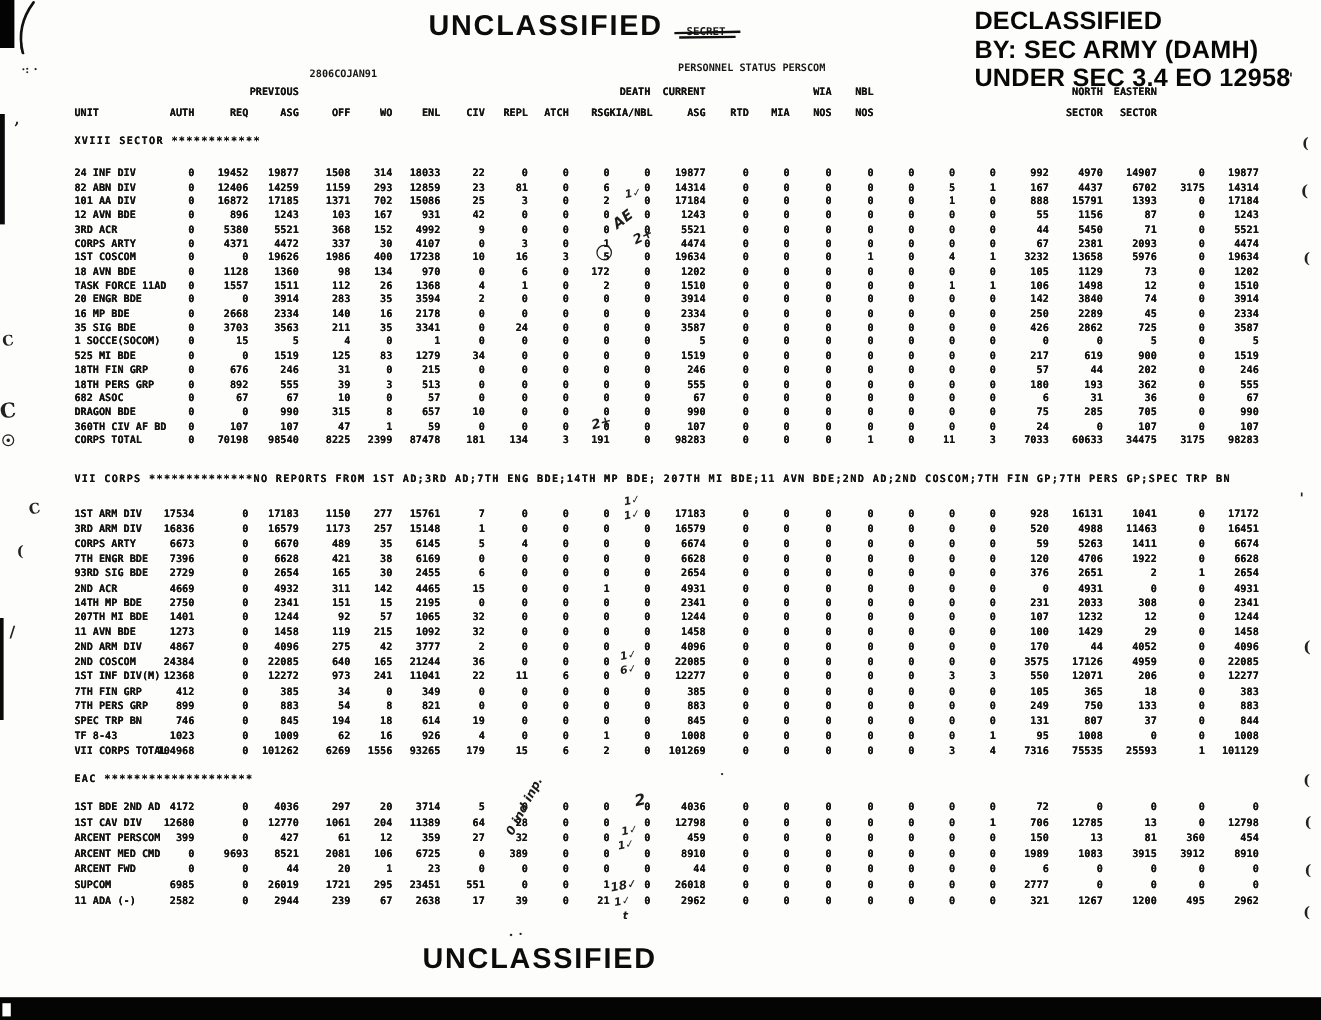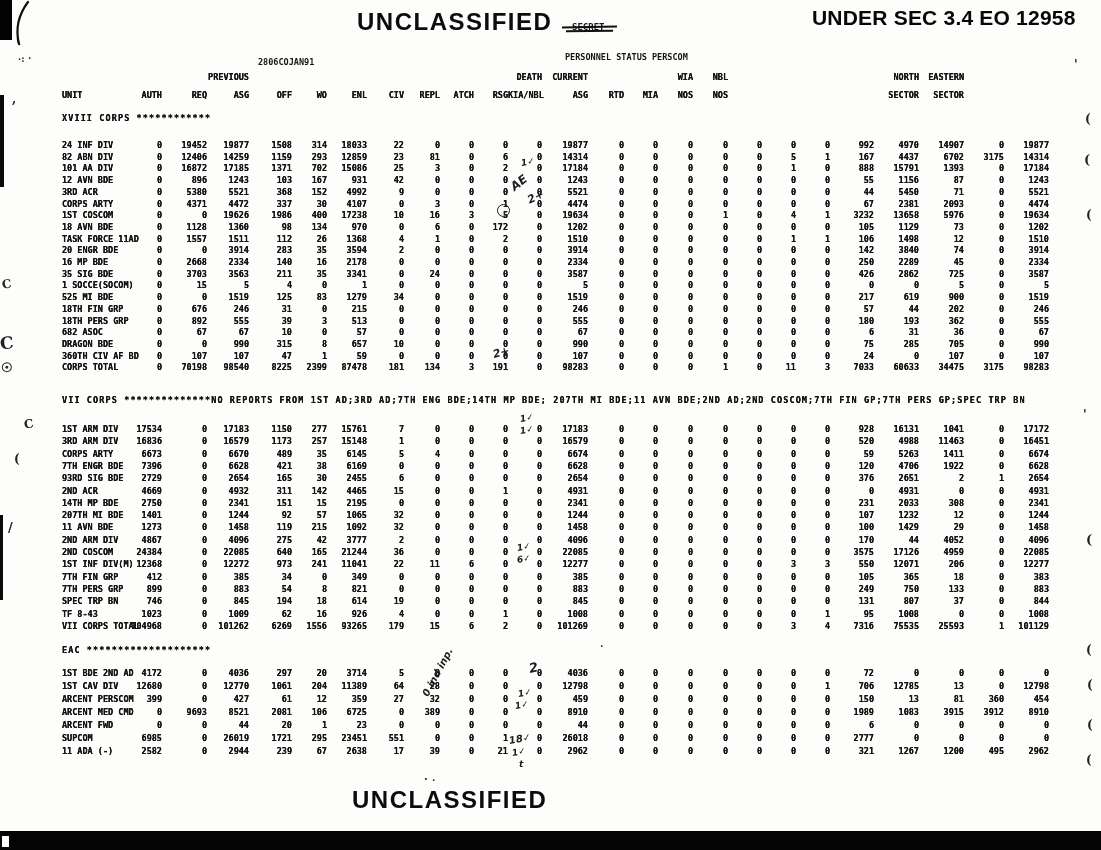--- a/index.html
+++ b/index.html
@@ -62,30 +62,32 @@
   <div class="class-top">UNCLASSIFIED</div>
   <div class="class-bottom">UNCLASSIFIED</div>
 
   <div class="secret">
     <span>SECRET</span>
     <div class="strike"></div>
     <div class="strike2"></div>
   </div>
 
   <div class="stamp">
+    <div>DECLASSIFIED</div>
+    <div>BY: SEC ARMY (DAMH)</div>
     <div>UNDER SEC 3.4 EO 12958</div>
   </div>
 
   <div class="report-title">PERSONNEL STATUS PERSCOM</div>
   <div class="dtg">2806COJAN91</div>
 
   <div id="table">
       <div class="row" style="top: 72px;"><span class="cell unit" style="width: 60px;"></span><span class="cell" style="width: 40px;"></span><span class="cell" style="width: 45px;"></span><span class="cell" style="width: 42px;">PREVIOUS</span><span class="cell" style="width: 43px;"></span><span class="cell" style="width: 35px;"></span><span class="cell" style="width: 40px;"></span><span class="cell" style="width: 37px;"></span><span class="cell" style="width: 36px;"></span><span class="cell" style="width: 34px;"></span><span class="cell" style="width: 34px;"></span><span class="cell" style="width: 34px;">DEATH</span><span class="cell" style="width: 46px;">CURRENT</span><span class="cell" style="width: 36px;"></span><span class="cell" style="width: 34px;"></span><span class="cell" style="width: 35px;">WIA</span><span class="cell" style="width: 35px;">NBL</span><span class="cell" style="width: 34px;"></span><span class="cell" style="width: 34px;"></span><span class="cell" style="width: 34px;"></span><span class="cell" style="width: 44px;"></span><span class="cell" style="width: 45px;">NORTH</span><span class="cell" style="width: 45px;">EASTERN</span><span class="cell" style="width: 40px;"></span><span class="cell" style="width: 45px;"></span></div>
       <div class="row" style="top: 90px;"><span class="cell unit" style="width: 60px;">UNIT</span><span class="cell" style="width: 40px;">AUTH</span><span class="cell" style="width: 45px;">REQ</span><span class="cell" style="width: 42px;">ASG</span><span class="cell" style="width: 43px;">OFF</span><span class="cell" style="width: 35px;">WO</span><span class="cell" style="width: 40px;">ENL</span><span class="cell" style="width: 37px;">CIV</span><span class="cell" style="width: 36px;">REPL</span><span class="cell" style="width: 34px;">ATCH</span><span class="cell" style="width: 34px;">RSG</span><span class="cell" style="width: 34px;">KIA/NBL</span><span class="cell" style="width: 46px;">ASG</span><span class="cell" style="width: 36px;">RTD</span><span class="cell" style="width: 34px;">MIA</span><span class="cell" style="width: 35px;">NOS</span><span class="cell" style="width: 35px;">NOS</span><span class="cell" style="width: 34px;"></span><span class="cell" style="width: 34px;"></span><span class="cell" style="width: 34px;"></span><span class="cell" style="width: 44px;"></span><span class="cell" style="width: 45px;">SECTOR</span><span class="cell" style="width: 45px;">SECTOR</span><span class="cell" style="width: 40px;"></span><span class="cell" style="width: 45px;"></span></div>
-      <div class="section-label" style="top: 113px;">XVIII CORPS ************</div>
+      <div class="section-label" style="top: 113px;">XVIII SECTOR ************</div>
       <div class="row" style="top: 140px;"><span class="cell unit" style="width: 60px;">24 INF DIV</span><span class="cell" style="width: 40px;">0</span><span class="cell" style="width: 45px;">19452</span><span class="cell" style="width: 42px;">19877</span><span class="cell" style="width: 43px;">1508</span><span class="cell" style="width: 35px;">314</span><span class="cell" style="width: 40px;">18033</span><span class="cell" style="width: 37px;">22</span><span class="cell" style="width: 36px;">0</span><span class="cell" style="width: 34px;">0</span><span class="cell" style="width: 34px;">0</span><span class="cell" style="width: 34px;">0</span><span class="cell" style="width: 46px;">19877</span><span class="cell" style="width: 36px;">0</span><span class="cell" style="width: 34px;">0</span><span class="cell" style="width: 35px;">0</span><span class="cell" style="width: 35px;">0</span><span class="cell" style="width: 34px;">0</span><span class="cell" style="width: 34px;">0</span><span class="cell" style="width: 34px;">0</span><span class="cell" style="width: 44px;">992</span><span class="cell" style="width: 45px;">4970</span><span class="cell" style="width: 45px;">14907</span><span class="cell" style="width: 40px;">0</span><span class="cell" style="width: 45px;">19877</span></div>
       <div class="row" style="top: 151.7px;"><span class="cell unit" style="width: 60px;">82 ABN DIV</span><span class="cell" style="width: 40px;">0</span><span class="cell" style="width: 45px;">12406</span><span class="cell" style="width: 42px;">14259</span><span class="cell" style="width: 43px;">1159</span><span class="cell" style="width: 35px;">293</span><span class="cell" style="width: 40px;">12859</span><span class="cell" style="width: 37px;">23</span><span class="cell" style="width: 36px;">81</span><span class="cell" style="width: 34px;">0</span><span class="cell" style="width: 34px;">6</span><span class="cell" style="width: 34px;">0</span><span class="cell" style="width: 46px;">14314</span><span class="cell" style="width: 36px;">0</span><span class="cell" style="width: 34px;">0</span><span class="cell" style="width: 35px;">0</span><span class="cell" style="width: 35px;">0</span><span class="cell" style="width: 34px;">0</span><span class="cell" style="width: 34px;">5</span><span class="cell" style="width: 34px;">1</span><span class="cell" style="width: 44px;">167</span><span class="cell" style="width: 45px;">4437</span><span class="cell" style="width: 45px;">6702</span><span class="cell" style="width: 40px;">3175</span><span class="cell" style="width: 45px;">14314</span></div>
       <div class="row" style="top: 163.4px;"><span class="cell unit" style="width: 60px;">101 AA DIV</span><span class="cell" style="width: 40px;">0</span><span class="cell" style="width: 45px;">16872</span><span class="cell" style="width: 42px;">17185</span><span class="cell" style="width: 43px;">1371</span><span class="cell" style="width: 35px;">702</span><span class="cell" style="width: 40px;">15086</span><span class="cell" style="width: 37px;">25</span><span class="cell" style="width: 36px;">3</span><span class="cell" style="width: 34px;">0</span><span class="cell" style="width: 34px;">2</span><span class="cell" style="width: 34px;">0</span><span class="cell" style="width: 46px;">17184</span><span class="cell" style="width: 36px;">0</span><span class="cell" style="width: 34px;">0</span><span class="cell" style="width: 35px;">0</span><span class="cell" style="width: 35px;">0</span><span class="cell" style="width: 34px;">0</span><span class="cell" style="width: 34px;">1</span><span class="cell" style="width: 34px;">0</span><span class="cell" style="width: 44px;">888</span><span class="cell" style="width: 45px;">15791</span><span class="cell" style="width: 45px;">1393</span><span class="cell" style="width: 40px;">0</span><span class="cell" style="width: 45px;">17184</span></div>
       <div class="row" style="top: 175.1px;"><span class="cell unit" style="width: 60px;">12 AVN BDE</span><span class="cell" style="width: 40px;">0</span><span class="cell" style="width: 45px;">896</span><span class="cell" style="width: 42px;">1243</span><span class="cell" style="width: 43px;">103</span><span class="cell" style="width: 35px;">167</span><span class="cell" style="width: 40px;">931</span><span class="cell" style="width: 37px;">42</span><span class="cell" style="width: 36px;">0</span><span class="cell" style="width: 34px;">0</span><span class="cell" style="width: 34px;">0</span><span class="cell" style="width: 34px;">0</span><span class="cell" style="width: 46px;">1243</span><span class="cell" style="width: 36px;">0</span><span class="cell" style="width: 34px;">0</span><span class="cell" style="width: 35px;">0</span><span class="cell" style="width: 35px;">0</span><span class="cell" style="width: 34px;">0</span><span class="cell" style="width: 34px;">0</span><span class="cell" style="width: 34px;">0</span><span class="cell" style="width: 44px;">55</span><span class="cell" style="width: 45px;">1156</span><span class="cell" style="width: 45px;">87</span><span class="cell" style="width: 40px;">0</span><span class="cell" style="width: 45px;">1243</span></div>
       <div class="row" style="top: 186.8px;"><span class="cell unit" style="width: 60px;">3RD ACR</span><span class="cell" style="width: 40px;">0</span><span class="cell" style="width: 45px;">5380</span><span class="cell" style="width: 42px;">5521</span><span class="cell" style="width: 43px;">368</span><span class="cell" style="width: 35px;">152</span><span class="cell" style="width: 40px;">4992</span><span class="cell" style="width: 37px;">9</span><span class="cell" style="width: 36px;">0</span><span class="cell" style="width: 34px;">0</span><span class="cell" style="width: 34px;">0</span><span class="cell" style="width: 34px;">0</span><span class="cell" style="width: 46px;">5521</span><span class="cell" style="width: 36px;">0</span><span class="cell" style="width: 34px;">0</span><span class="cell" style="width: 35px;">0</span><span class="cell" style="width: 35px;">0</span><span class="cell" style="width: 34px;">0</span><span class="cell" style="width: 34px;">0</span><span class="cell" style="width: 34px;">0</span><span class="cell" style="width: 44px;">44</span><span class="cell" style="width: 45px;">5450</span><span class="cell" style="width: 45px;">71</span><span class="cell" style="width: 40px;">0</span><span class="cell" style="width: 45px;">5521</span></div>
       <div class="row" style="top: 198.5px;"><span class="cell unit" style="width: 60px;">CORPS ARTY</span><span class="cell" style="width: 40px;">0</span><span class="cell" style="width: 45px;">4371</span><span class="cell" style="width: 42px;">4472</span><span class="cell" style="width: 43px;">337</span><span class="cell" style="width: 35px;">30</span><span class="cell" style="width: 40px;">4107</span><span class="cell" style="width: 37px;">0</span><span class="cell" style="width: 36px;">3</span><span class="cell" style="width: 34px;">0</span><span class="cell" style="width: 34px;">1</span><span class="cell" style="width: 34px;">0</span><span class="cell" style="width: 46px;">4474</span><span class="cell" style="width: 36px;">0</span><span class="cell" style="width: 34px;">0</span><span class="cell" style="width: 35px;">0</span><span class="cell" style="width: 35px;">0</span><span class="cell" style="width: 34px;">0</span><span class="cell" style="width: 34px;">0</span><span class="cell" style="width: 34px;">0</span><span class="cell" style="width: 44px;">67</span><span class="cell" style="width: 45px;">2381</span><span class="cell" style="width: 45px;">2093</span><span class="cell" style="width: 40px;">0</span><span class="cell" style="width: 45px;">4474</span></div>
       <div class="row" style="top: 210.2px;"><span class="cell unit" style="width: 60px;">1ST COSCOM</span><span class="cell" style="width: 40px;">0</span><span class="cell" style="width: 45px;">0</span><span class="cell" style="width: 42px;">19626</span><span class="cell" style="width: 43px;">1986</span><span class="cell" style="width: 35px;">400</span><span class="cell" style="width: 40px;">17238</span><span class="cell" style="width: 37px;">10</span><span class="cell" style="width: 36px;">16</span><span class="cell" style="width: 34px;">3</span><span class="cell" style="width: 34px;">5</span><span class="cell" style="width: 34px;">0</span><span class="cell" style="width: 46px;">19634</span><span class="cell" style="width: 36px;">0</span><span class="cell" style="width: 34px;">0</span><span class="cell" style="width: 35px;">0</span><span class="cell" style="width: 35px;">1</span><span class="cell" style="width: 34px;">0</span><span class="cell" style="width: 34px;">4</span><span class="cell" style="width: 34px;">1</span><span class="cell" style="width: 44px;">3232</span><span class="cell" style="width: 45px;">13658</span><span class="cell" style="width: 45px;">5976</span><span class="cell" style="width: 40px;">0</span><span class="cell" style="width: 45px;">19634</span></div>
       <div class="row" style="top: 221.9px;"><span class="cell unit" style="width: 60px;">18 AVN BDE</span><span class="cell" style="width: 40px;">0</span><span class="cell" style="width: 45px;">1128</span><span class="cell" style="width: 42px;">1360</span><span class="cell" style="width: 43px;">98</span><span class="cell" style="width: 35px;">134</span><span class="cell" style="width: 40px;">970</span><span class="cell" style="width: 37px;">0</span><span class="cell" style="width: 36px;">6</span><span class="cell" style="width: 34px;">0</span><span class="cell" style="width: 34px;">172</span><span class="cell" style="width: 34px;">0</span><span class="cell" style="width: 46px;">1202</span><span class="cell" style="width: 36px;">0</span><span class="cell" style="width: 34px;">0</span><span class="cell" style="width: 35px;">0</span><span class="cell" style="width: 35px;">0</span><span class="cell" style="width: 34px;">0</span><span class="cell" style="width: 34px;">0</span><span class="cell" style="width: 34px;">0</span><span class="cell" style="width: 44px;">105</span><span class="cell" style="width: 45px;">1129</span><span class="cell" style="width: 45px;">73</span><span class="cell" style="width: 40px;">0</span><span class="cell" style="width: 45px;">1202</span></div>
       <div class="row" style="top: 233.6px;"><span class="cell unit" style="width: 60px;">TASK FORCE 11AD</span><span class="cell" style="width: 40px;">0</span><span class="cell" style="width: 45px;">1557</span><span class="cell" style="width: 42px;">1511</span><span class="cell" style="width: 43px;">112</span><span class="cell" style="width: 35px;">26</span><span class="cell" style="width: 40px;">1368</span><span class="cell" style="width: 37px;">4</span><span class="cell" style="width: 36px;">1</span><span class="cell" style="width: 34px;">0</span><span class="cell" style="width: 34px;">2</span><span class="cell" style="width: 34px;">0</span><span class="cell" style="width: 46px;">1510</span><span class="cell" style="width: 36px;">0</span><span class="cell" style="width: 34px;">0</span><span class="cell" style="width: 35px;">0</span><span class="cell" style="width: 35px;">0</span><span class="cell" style="width: 34px;">0</span><span class="cell" style="width: 34px;">1</span><span class="cell" style="width: 34px;">1</span><span class="cell" style="width: 44px;">106</span><span class="cell" style="width: 45px;">1498</span><span class="cell" style="width: 45px;">12</span><span class="cell" style="width: 40px;">0</span><span class="cell" style="width: 45px;">1510</span></div>
       <div class="row" style="top: 245.3px;"><span class="cell unit" style="width: 60px;">20 ENGR BDE</span><span class="cell" style="width: 40px;">0</span><span class="cell" style="width: 45px;">0</span><span class="cell" style="width: 42px;">3914</span><span class="cell" style="width: 43px;">283</span><span class="cell" style="width: 35px;">35</span><span class="cell" style="width: 40px;">3594</span><span class="cell" style="width: 37px;">2</span><span class="cell" style="width: 36px;">0</span><span class="cell" style="width: 34px;">0</span><span class="cell" style="width: 34px;">0</span><span class="cell" style="width: 34px;">0</span><span class="cell" style="width: 46px;">3914</span><span class="cell" style="width: 36px;">0</span><span class="cell" style="width: 34px;">0</span><span class="cell" style="width: 35px;">0</span><span class="cell" style="width: 35px;">0</span><span class="cell" style="width: 34px;">0</span><span class="cell" style="width: 34px;">0</span><span class="cell" style="width: 34px;">0</span><span class="cell" style="width: 44px;">142</span><span class="cell" style="width: 45px;">3840</span><span class="cell" style="width: 45px;">74</span><span class="cell" style="width: 40px;">0</span><span class="cell" style="width: 45px;">3914</span></div>

